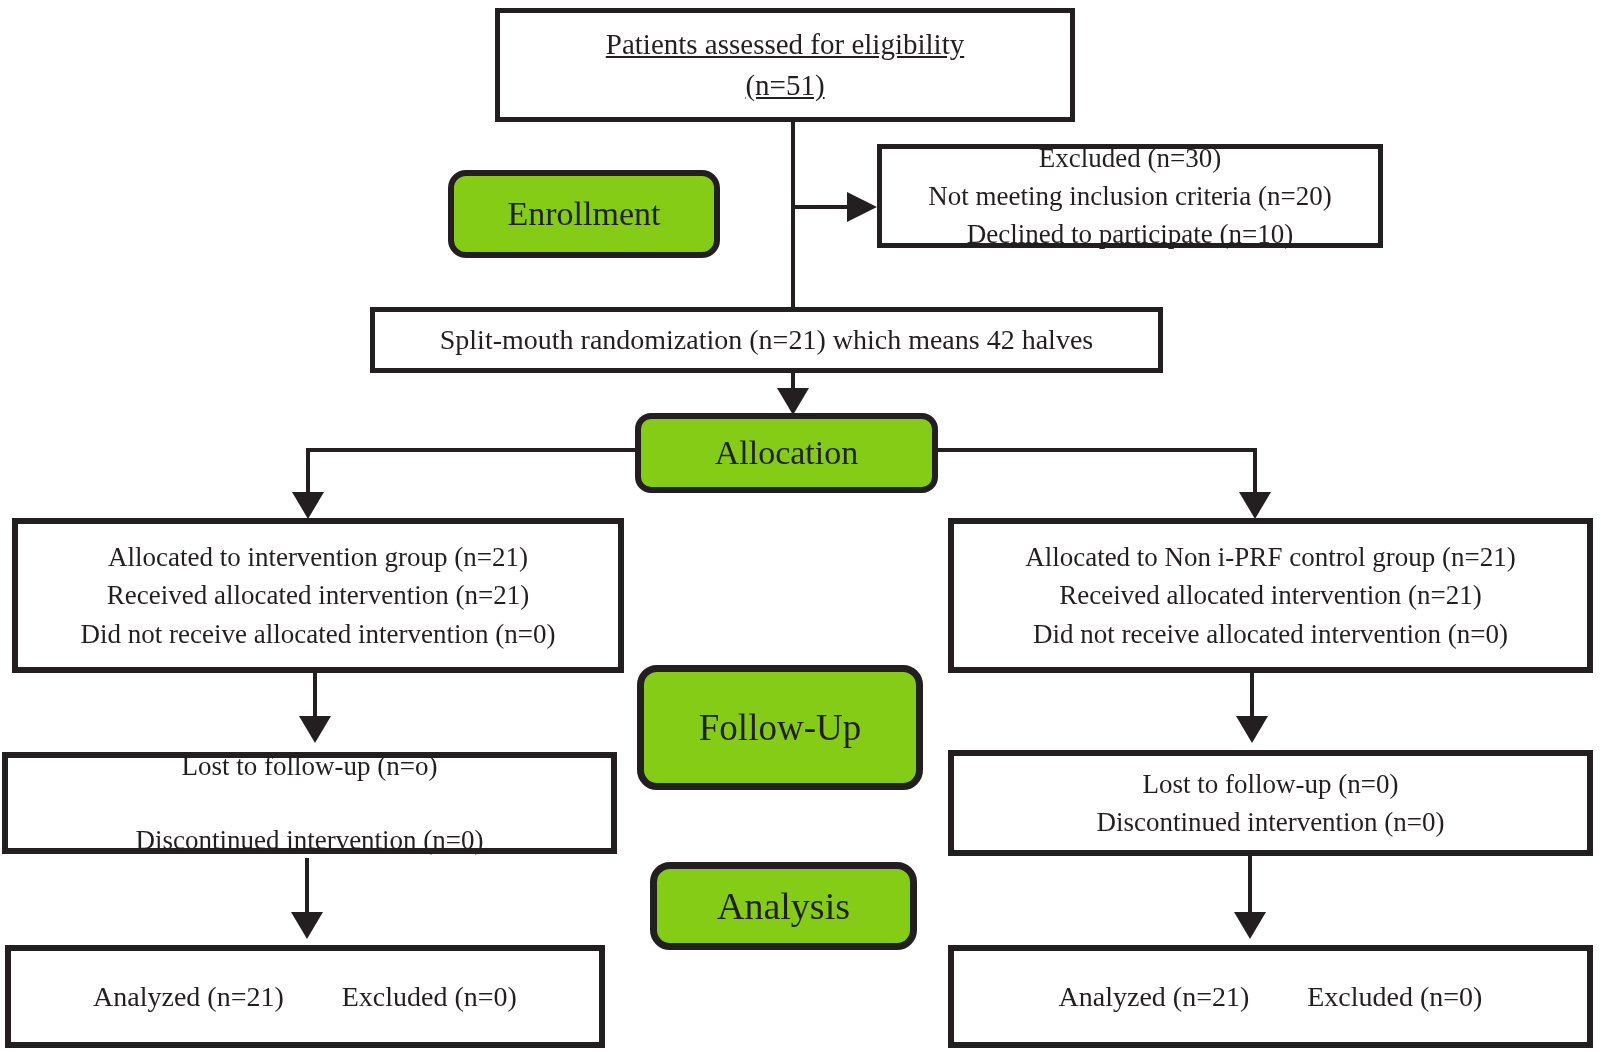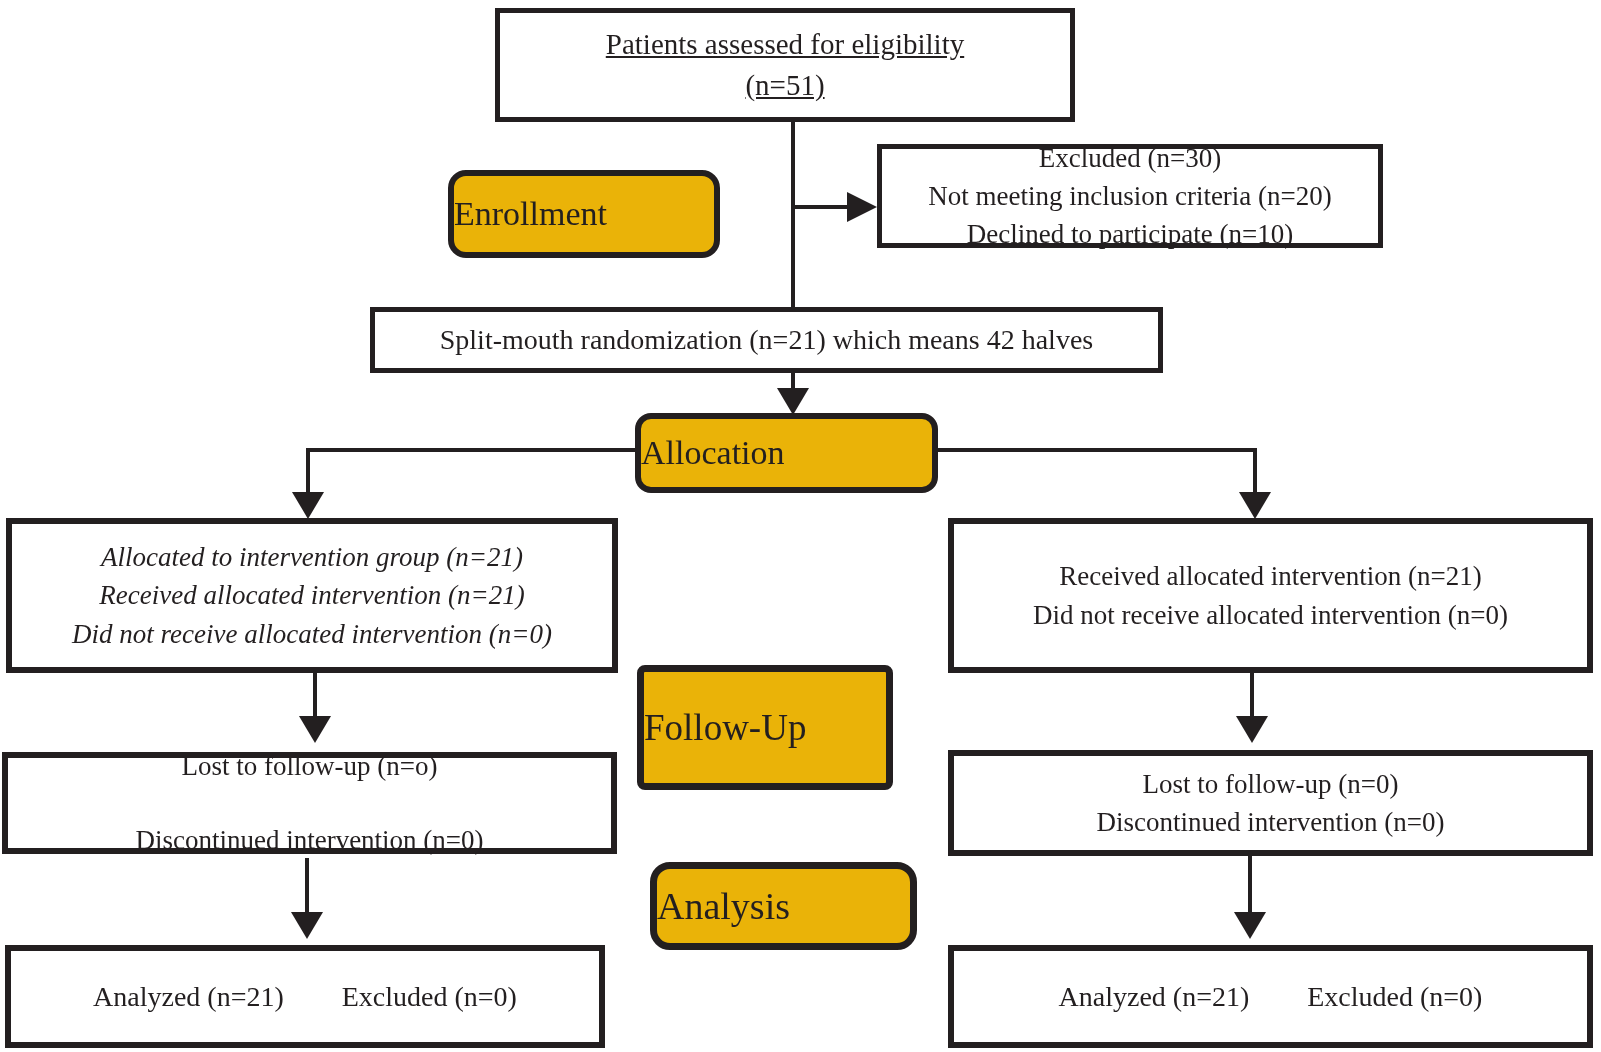--- a/index.html
+++ b/index.html
@@ -26,23 +26,23 @@
     align-items: center;
     text-align: center;
     font-size: 27px;
     line-height: 1.42;
   }
   
   .rbox {
     position: absolute;
     border: 7px solid #231f20;
     border-radius: 20px;
-    background: #eab308;
+    background: #84cc16;
     display: flex;
-    justify-content: flex-start;
+    justify-content: center;
     align-items: center;
     text-align: center;
     font-size: 34px;
   }
   .line { position: absolute; background: #231f20; }
   .arrow-down {
     position: absolute; width: 0; height: 0;
     border-left: 16px solid transparent;
     border-right: 16px solid transparent;
     border-top: 27px solid #231f20;
@@ -93,37 +93,38 @@
   </div>
 
   <div class="line" style="left:306px; top:448px; width:329px; height:4px;"></div>
   <div class="line" style="left:306px; top:448px; width:4px; height:46px;"></div>
   <div class="arrow-down" style="left:292px; top:492px;"></div>
 
   <div class="line" style="left:938px; top:448px; width:319px; height:4px;"></div>
   <div class="line" style="left:1253px; top:448px; width:4px; height:46px;"></div>
   <div class="arrow-down" style="left:1239px; top:492px;"></div>
 
-  <div class="box" style="left:6px; top:518px; width:612px; height:155px;font-style:italic;">
+  <div class="box" style="left:12px; top:518px; width:612px; height:155px;">
     <div>Allocated to intervention group (n=21)</div>
     <div>Received allocated intervention (n=21)</div>
     <div>Did not receive allocated intervention (n=0)</div>
   </div>
 
   <div class="box" style="left:948px; top:518px; width:645px; height:155px;">
+    <div>Allocated to Non i-PRF control group (n=21)</div>
     <div>Received allocated intervention (n=21)</div>
     <div>Did not receive allocated intervention (n=0)</div>
   </div>
 
   <div class="line" style="left:313px; top:673px; width:4px; height:45px;"></div>
   <div class="arrow-down" style="left:299px; top:716px;"></div>
   <div class="line" style="left:1250px; top:673px; width:4px; height:45px;"></div>
   <div class="arrow-down" style="left:1236px; top:716px;"></div>
 
-  <div class="rbox" style="left:637px; top:665px; width:256px; height:125px; border-radius:8px; font-size:37px;">
+  <div class="rbox" style="left:637px; top:665px; width:286px; height:125px; border-radius:20px; font-size:37px;">
     <div>Follow-Up</div>
   </div>
 
   <div class="box" style="left:2px; top:752px; width:615px; height:102px;gap:36px;">
     <div>Lost to follow-up (n=o)</div>
     <div>Discontinued intervention (n=0)</div>
   </div>
 
   <div class="box" style="left:948px; top:750px; width:645px; height:106px;justify-content:center;">
     <div>Lost to follow-up (n=0)</div>

